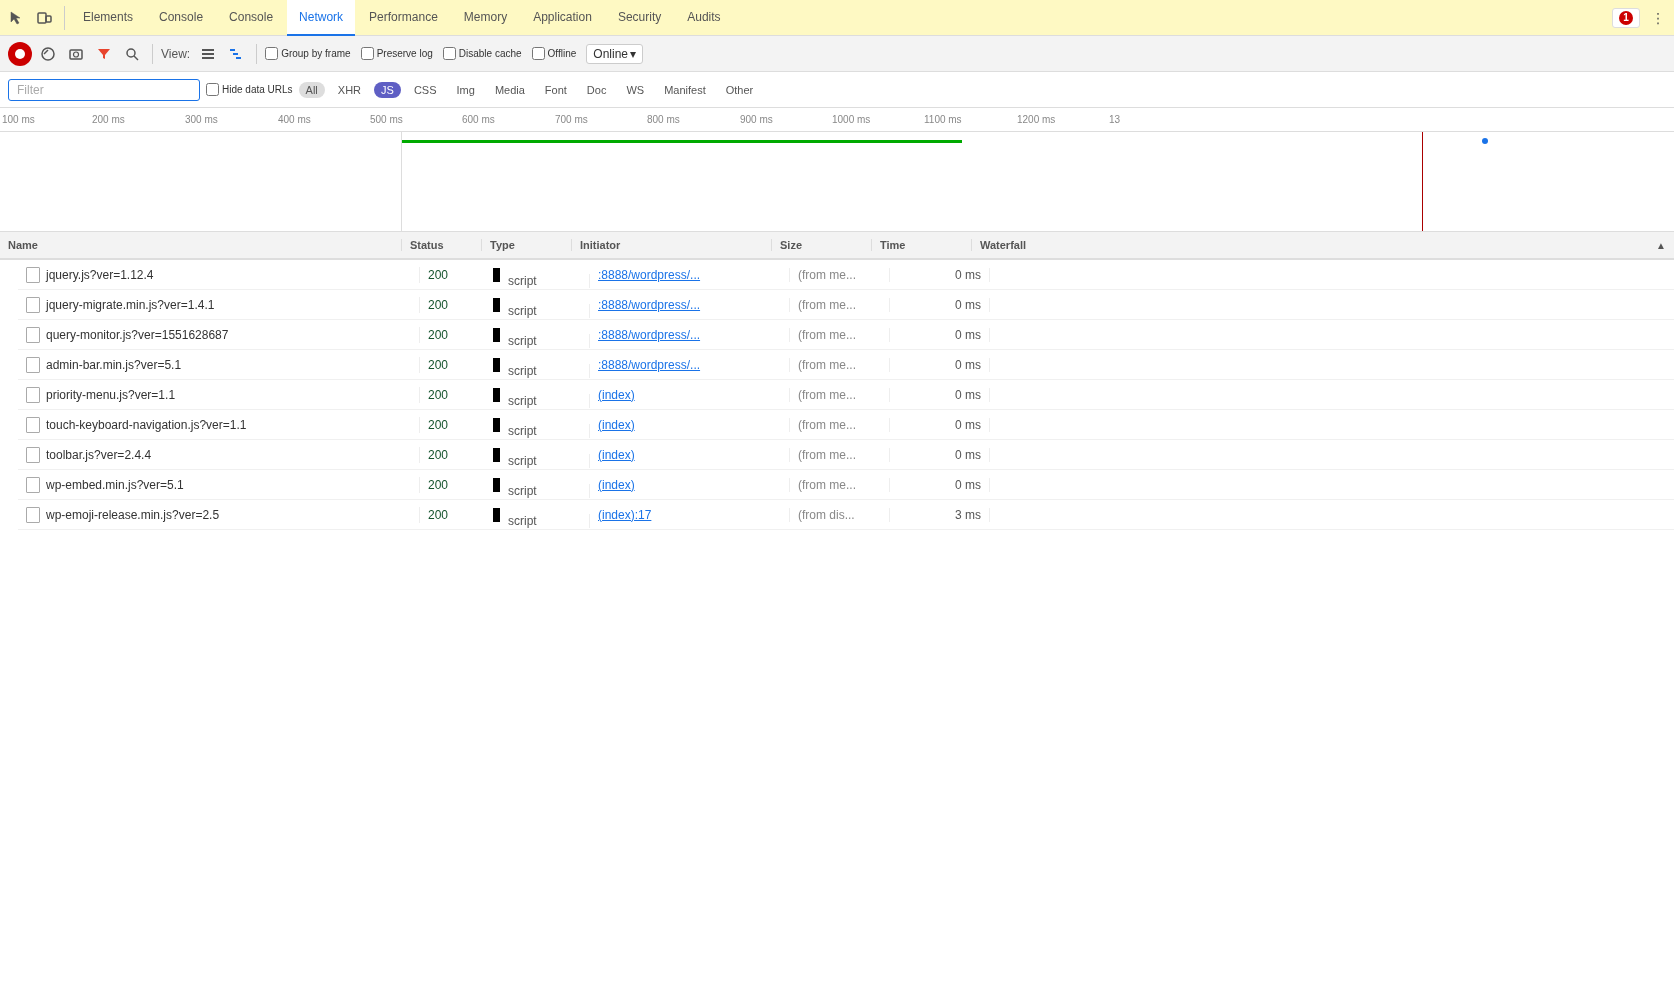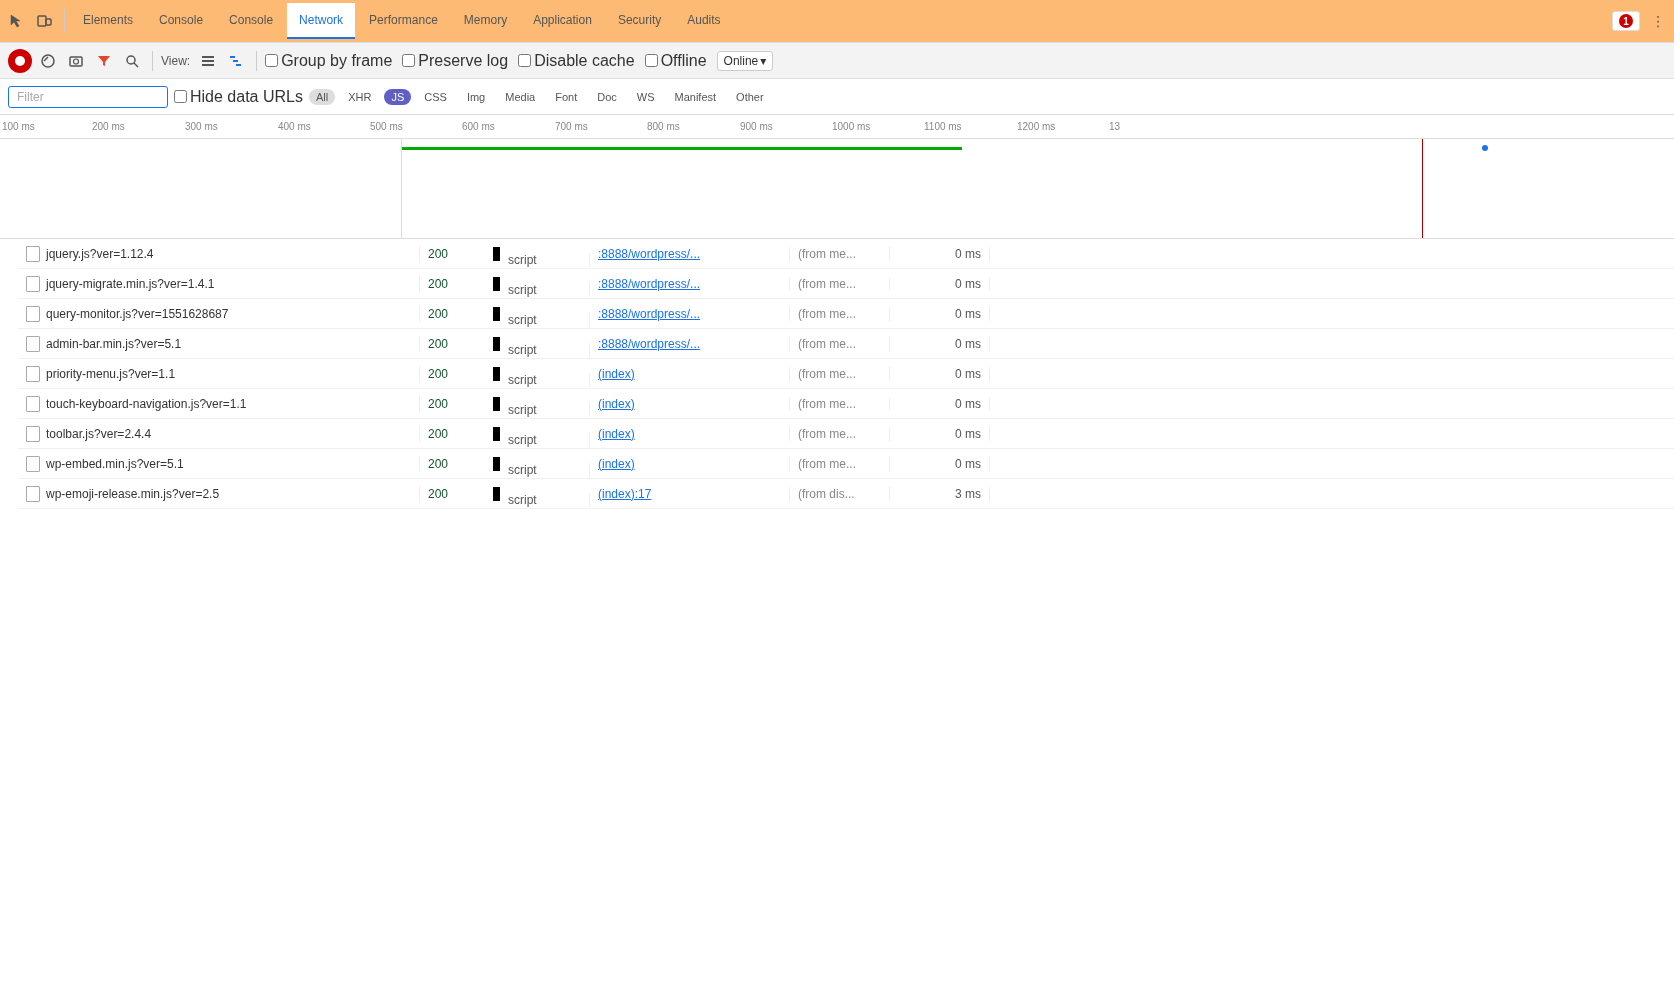--- a/index.html
+++ b/index.html
@@ -3,22 +3,22 @@
   <meta charset="utf-8">
   <style>
     * { box-sizing: border-box; margin: 0; padding: 0; }
     body { font-family: -apple-system, BlinkMacSystemFont, 'Segoe UI', sans-serif; font-size: 12px; background: #fff; color: #333; overflow: hidden; }
 
     
     .top-nav {
       display: flex;
       align-items: center;
       border-bottom: 1px solid #ddd;
-      background: #fdba74;
-      height: 43px;
+      background: #fef9c3;
+      height: 36px;
       padding: 0 4px;
       gap: 2px;
     }
     .nav-icons {
       display: flex;
       align-items: center;
       gap: 4px;
       padding-right: 8px;
       border-right: 1px solid #ccc;
       margin-right: 4px;
@@ -82,21 +82,21 @@
       font-size: 13px;
     }
     .record-btn { color: #c00; }
     .record-btn.recording { background: #c00; color: #fff; border-radius: 50%; }
     .toolbar-separator { width: 1px; height: 20px; background: #ccc; margin: 0 4px; }
     .toolbar-label { font-size: 12px; color: #555; margin-right: 2px; text-align: right; }
     .toolbar-checkbox-group {
       display: flex; align-items: center; gap: 3px; margin-right: 6px; cursor: pointer;
     }
     .toolbar-checkbox-group input { cursor: pointer; }
-    .toolbar-text { font-size: 16px; color: #333; }
+    .toolbar-text { font-size: 10px; color: #333; }
     .online-select {
       display: flex; align-items: center; gap: 2px;
       border: 1px solid #ccc; background: #fff; border-radius: 3px;
       padding: 2px 6px; font-size: 12px; cursor: pointer;
     }
 
     
     .filter-bar {
       display: flex;
       align-items: center;
@@ -104,21 +104,21 @@
       background: #fff;
       height: 36px;
       padding: 0 8px;
       gap: 6px;
     }
     .filter-input {
       border: 1px solid #1a73e8;
       border-radius: 3px;
       padding: 3px 8px;
       font-size: 12px;
-      width: 160px;
+      width: 192px;
       outline: none;
       color: #333;
     }
     .filter-input::placeholder { color: #aaa; }
     .filter-checkbox-group {
       display: flex; align-items: center; gap: 3px; cursor: pointer;
     }
     .filter-type-btn {
       padding: 2px 7px;
       border-radius: 10px;
@@ -429,20 +429,44 @@
 
   <div class="timeline-chart">
     <div class="timeline-chart-left"></div>
     <div class="timeline-chart-right">
       <div class="green-bar"></div>
       <div class="vertical-line"></div>
       <div class="blue-dot"></div>
     </div>
   </div>
 
+  <div class="table-header">
+    <div class="col-name">
+      <span>Name</span>
+    </div>
+    <div class="col-status">
+      <span>Status</span>
+    </div>
+    <div class="col-type">
+      <span>Type</span>
+    </div>
+    <div class="col-initiator">
+      <span>Initiator</span>
+    </div>
+    <div class="col-size">
+      <span>Size</span>
+    </div>
+    <div class="col-time">
+      <span>Time</span>
+    </div>
+    <div class="col-waterfall">
+      <span>Waterfall</span>
+      <span class="sort-arrow">▲</span>
+    </div>
+  </div>
 
   <div class="table-container" id="table-rows">
   <div class="table-row">
     <div class="row-name">
       <div class="file-icon"></div>
       <span>jquery.js?ver=1.12.4</span>
     </div>
     <div class="row-status">200</div>
     <div class="row-type">script</div>
     <div class="row-initiator">:8888/wordpress/...</div>

